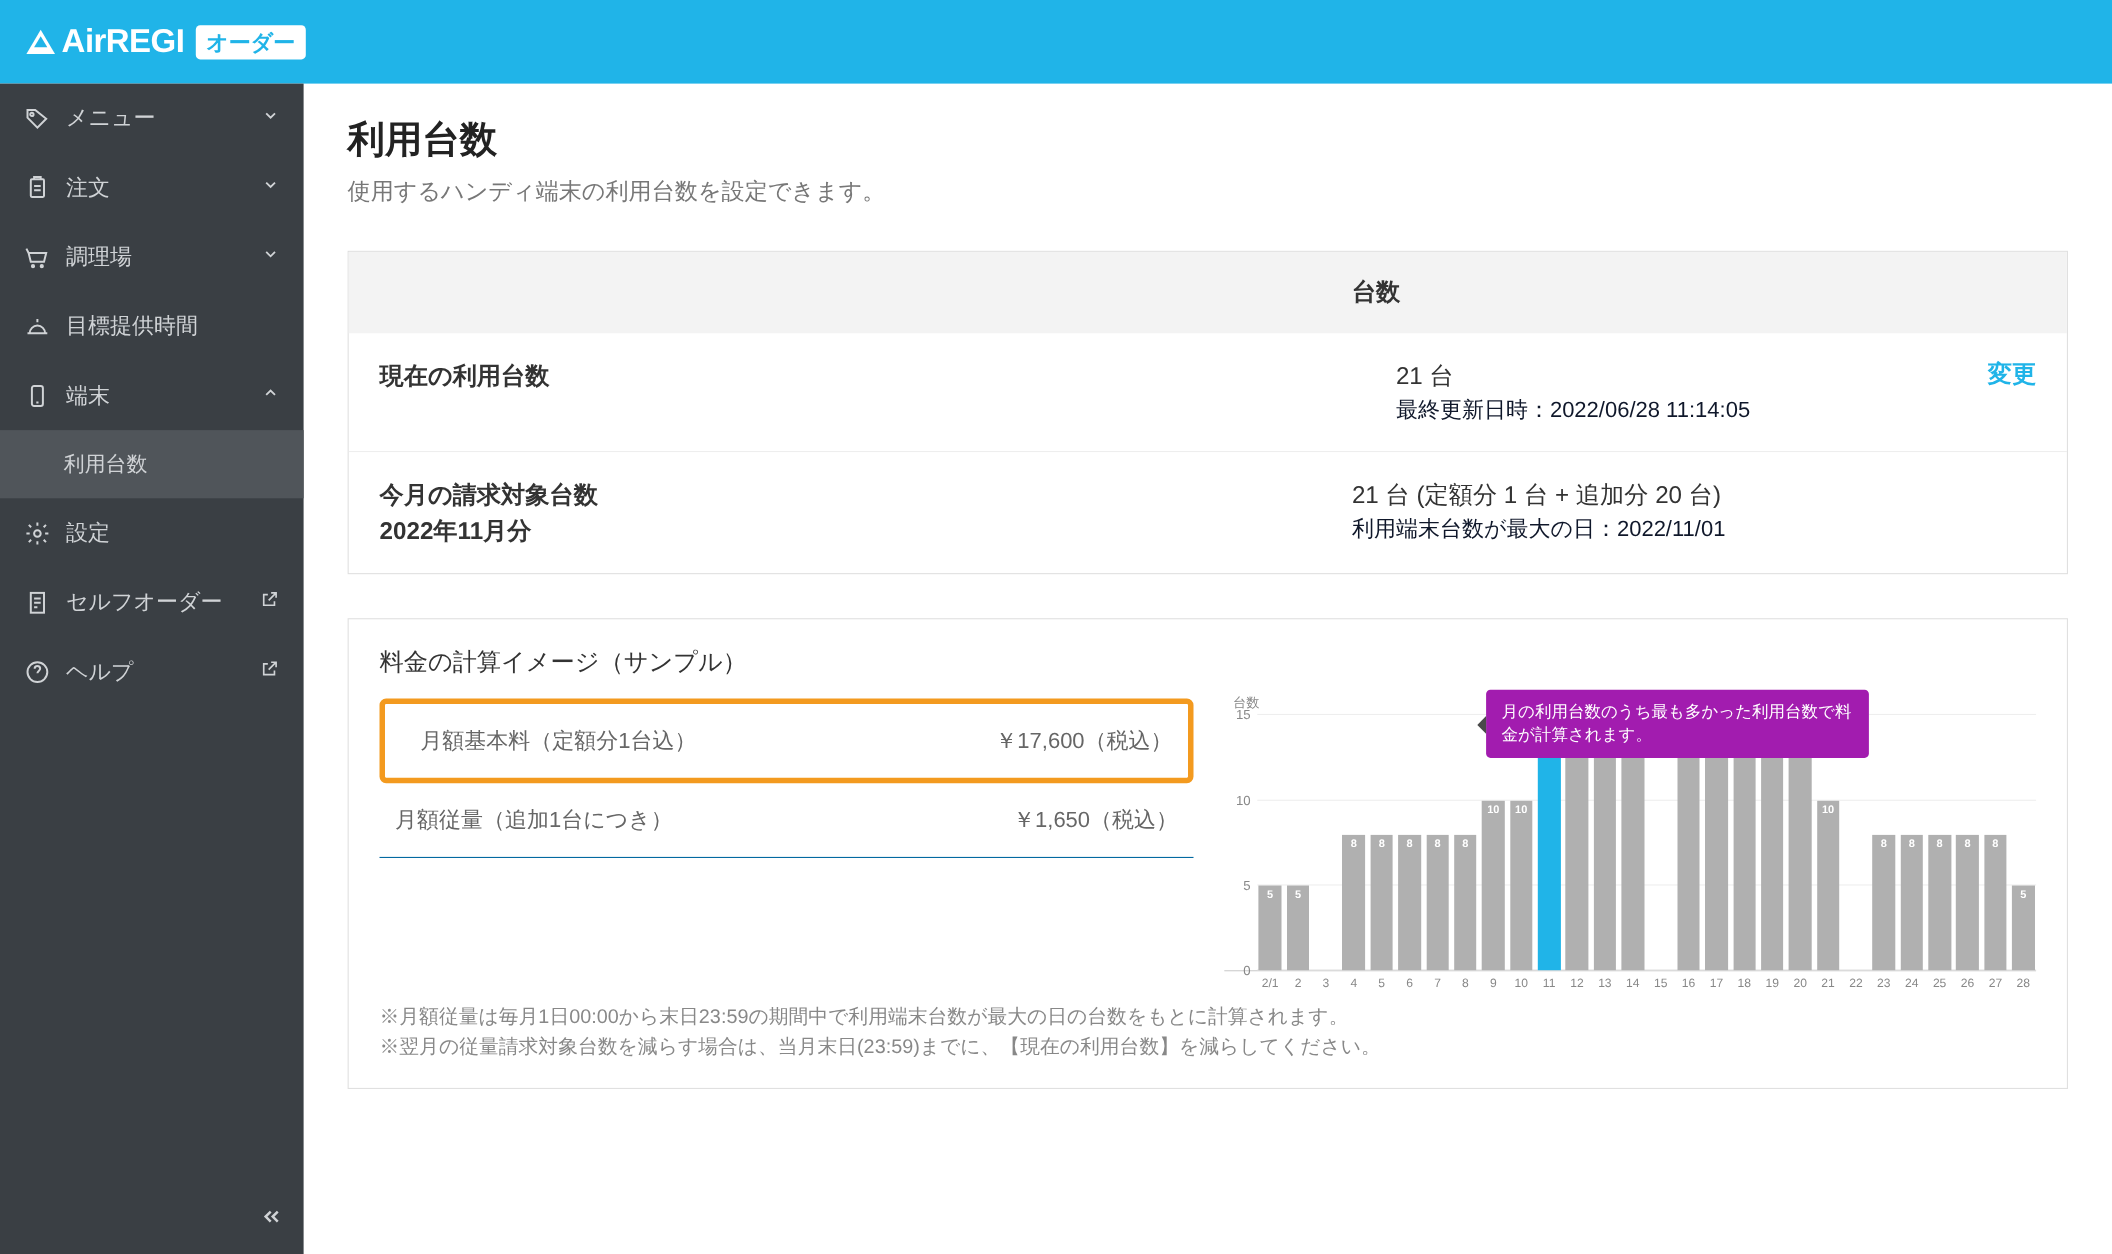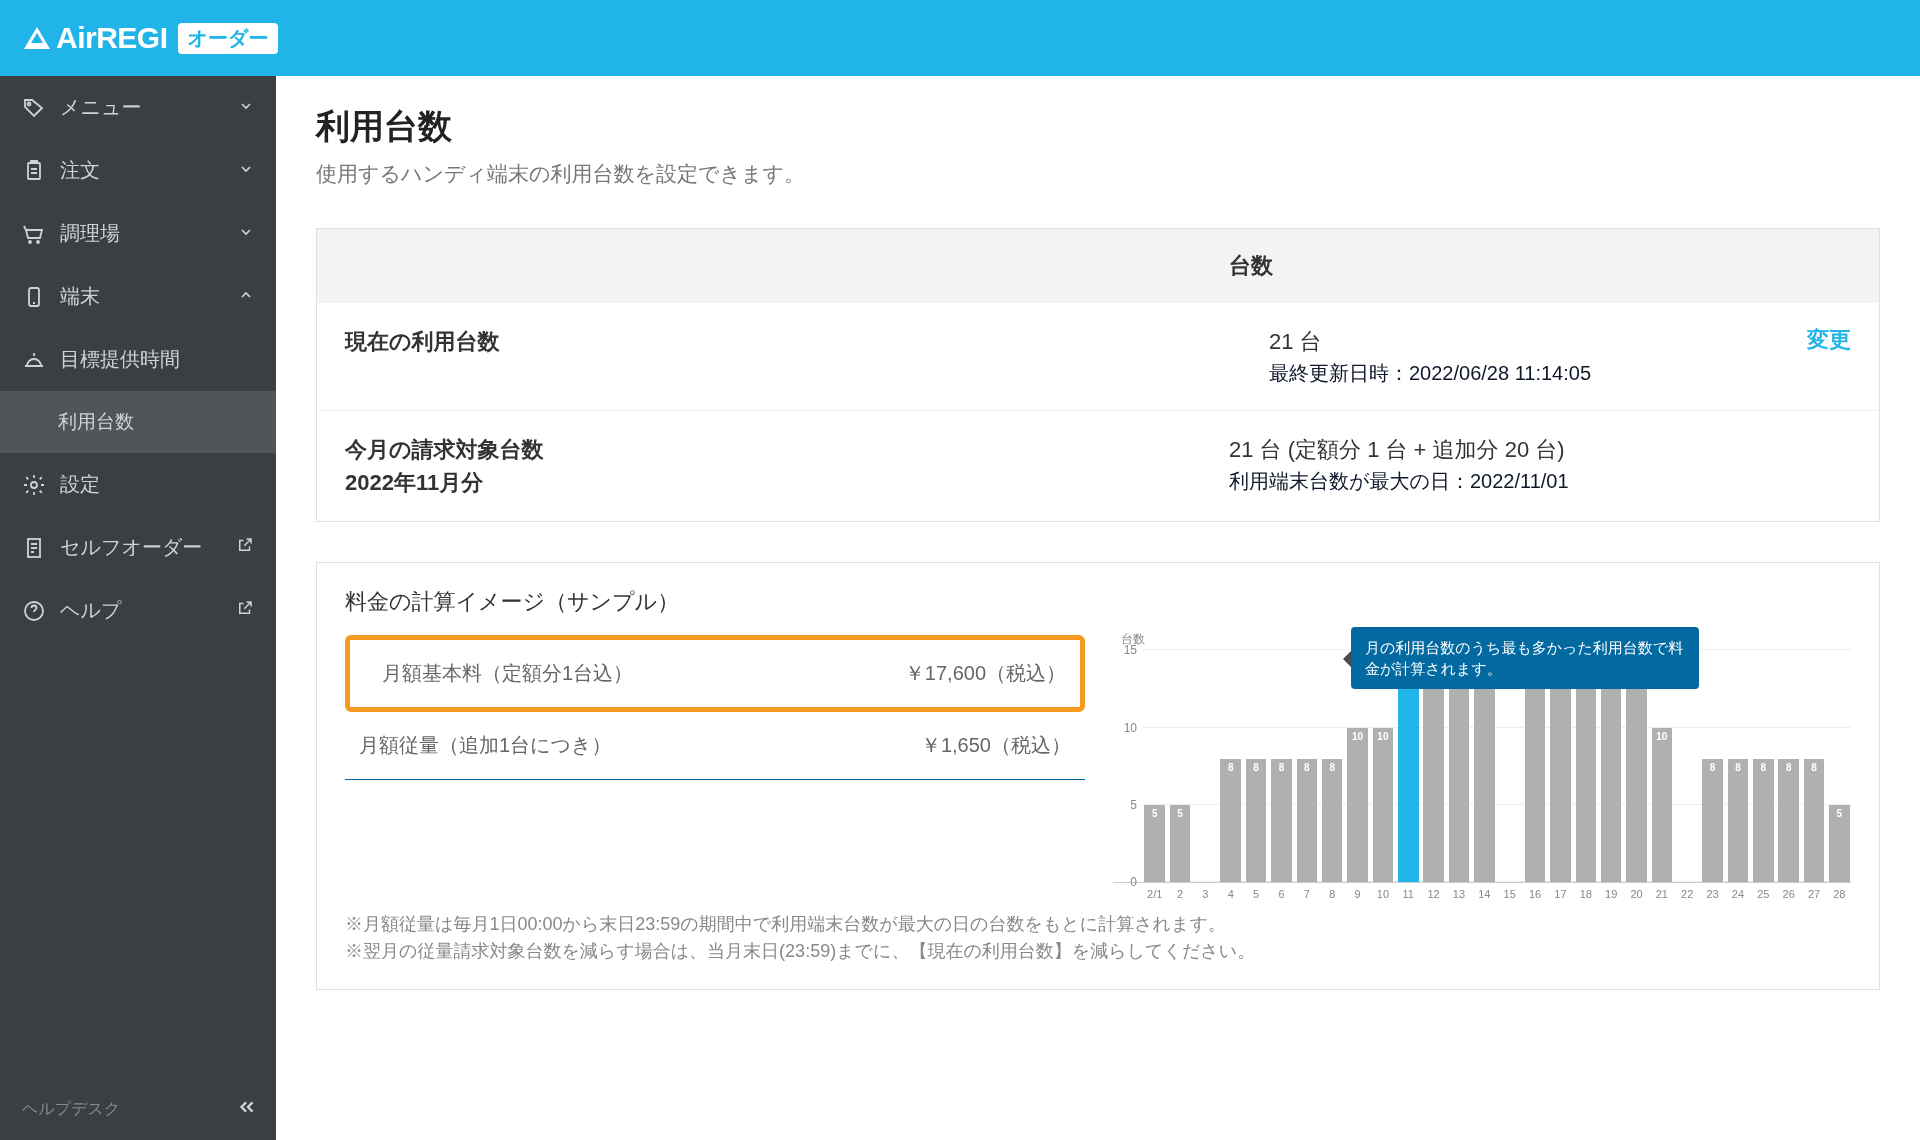--- a/index.html
+++ b/index.html
@@ -51,21 +51,21 @@
 .chart-ylabel { font-size: 12px; color: #888; position: absolute; top: -4px; left: 8px; }
 .chart { display: flex; align-items: flex-end; gap: 2px; height: 248px; padding-left: 30px; border-bottom: 1px solid #ccc; position: relative; }
 .y-axis { position: absolute; left: 0; top: 0; bottom: 0; width: 28px; }
 .y-tick { position: absolute; right: 4px; font-size: 12px; color: #888; transform: translateY(50%); }
 .grid-line { position: absolute; left: 30px; right: 0; border-top: 1px solid #eee; }
 .bar-col { flex: 1; display: flex; flex-direction: column; align-items: center; justify-content: flex-end; height: 100%; position: relative; min-width: 0; }
 .bar { width: 88%; background: #b0b0b0; position: relative; }
 .bar.hl { background: #20b4e8; }
 .bar-val { position: absolute; top: 3px; left: 50%; transform: translateX(-50%); font-size: 10px; color: #fff; font-weight: 600; }
 .bar-x { font-size: 11px; color: #888; margin-top: 4px; white-space: nowrap; position: absolute; bottom: -18px; }
-.tooltip { position: absolute; top: -8px; left: 238px; background: #0369a1; color: #fff; font-size: 15px; padding: 10px 14px; border-radius: 4px; width: 348px; line-height: 1.4; z-index: 5; }
+.tooltip { position: absolute; top: -8px; left: 238px; background: #a21caf; color: #fff; font-size: 15px; padding: 10px 14px; border-radius: 4px; width: 348px; line-height: 1.4; z-index: 5; }
 .tooltip::before { content: ''; position: absolute; left: -8px; top: 24px; border-top: 8px solid transparent; border-bottom: 8px solid transparent; border-right: 8px solid #4a4a4a; }
 
 .notes { margin-top: 28px; font-size: 18px; color: #888; line-height: 1.5; }
 .notes a { color: #20b4e8; text-decoration: none; }
 </style>
 </head>
 <body>
 
 <div class="header">
   <div class="logo">
@@ -109,37 +109,37 @@
             </svg>
           </span>
           <span>調理場</span>
           <span class="chev"><svg viewBox="0 0 24 24" fill="none" stroke="currentColor" stroke-width="2.5">
               <path d="M6 9l6 6 6-6"></path>
             </svg></span>
         </div>
         <div class="nav-item">
           <span class="nav-icon">
             <svg viewBox="0 0 24 24" fill="none" stroke="currentColor" stroke-width="1.8">
+              <path d="M3 18h18M5 18a7 7 0 0114 0M12 8V5"></path>
+            </svg>
+          </span>
+          <span>目標提供時間</span>
+        </div>
+        <div class="nav-item">
+          <span class="nav-icon">
+            <svg viewBox="0 0 24 24" fill="none" stroke="currentColor" stroke-width="1.8">
               <rect x="7" y="3" width="10" height="18" rx="2"></rect>
               <path d="M11 18h2"></path>
             </svg>
           </span>
           <span>端末</span>
           <span class="chev"><svg viewBox="0 0 24 24" fill="none" stroke="currentColor" stroke-width="2.5">
               <path d="M6 15l6-6 6 6"></path>
             </svg></span>
         </div>
-        <div class="nav-item">
-          <span class="nav-icon">
-            <svg viewBox="0 0 24 24" fill="none" stroke="currentColor" stroke-width="1.8">
-              <path d="M3 18h18M5 18a7 7 0 0114 0M12 8V5"></path>
-            </svg>
-          </span>
-          <span>目標提供時間</span>
-        </div>
         <div class="nav-item sub active">利用台数</div>
         <div class="nav-item">
           <span class="nav-icon">
             <svg viewBox="0 0 24 24" fill="none" stroke="currentColor" stroke-width="1.8">
               <circle cx="12" cy="12" r="3"></circle>
               <path d="M12 2v3M12 19v3M4.2 4.2l2.1 2.1M17.7 17.7l2.1 2.1M2 12h3M19 12h3M4.2 19.8l2.1-2.1M17.7 6.3l2.1-2.1"></path>
             </svg>
           </span>
           <span>設定</span>
         </div>
@@ -161,21 +161,20 @@
               <circle cx="12" cy="12" r="9"></circle>
               <path d="M9.5 9a2.5 2.5 0 115 0c0 1.5-2.5 2-2.5 4M12 17h.01"></path>
             </svg>
           </span>
           <span>ヘルプ</span>
           <span class="ext"><svg width="18" height="18" viewBox="0 0 24 24" fill="none" stroke="currentColor" stroke-width="2">
               <path d="M14 4h6v6M20 4l-9 9M18 14v5H5V6h5"></path>
             </svg></span>
         </div>
       </div>
-    <div class="helpdesk">ヘルプデスク</div>
     <div class="collapse-btn">
       <svg width="22" height="22" viewBox="0 0 24 24" fill="none" stroke="currentColor" stroke-width="2.5">
           <path d="M11 17l-5-5 5-5M18 17l-5-5 5-5"></path>
         </svg>
     </div>
   </div>
 
   <div class="main">
     <h1 class="page-title">利用台数</h1>
     <p class="page-sub">使用するハンディ端末の利用台数を設定できます。</p>

